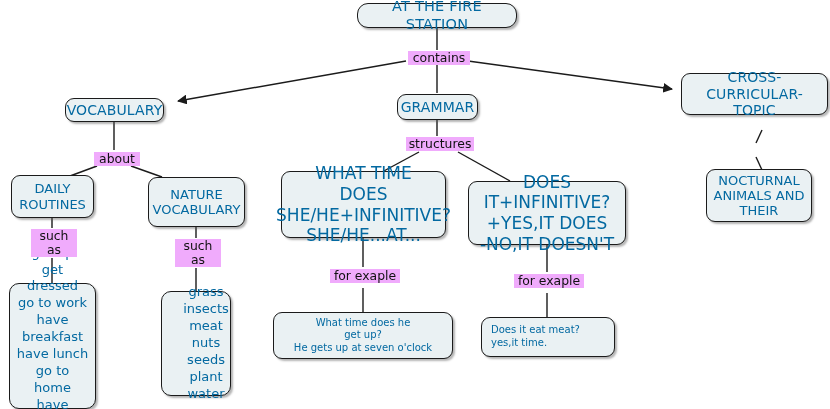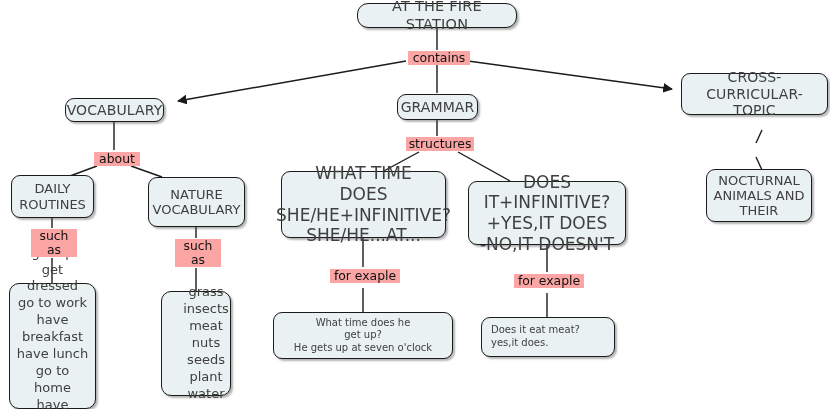--- a/index.html
+++ b/index.html
@@ -31,21 +31,21 @@
     position: absolute;
     box-sizing: border-box;
     background: #eaf1f3;
     border: 1.6px solid #1b1b1b;
     border-radius: 9px;
     box-shadow: 2px 2px 2px rgba(90,90,90,0.45);
     display: flex;
     align-items: center;
     justify-content: center;
     text-align: center;
-    color: #404040;
+    color: #0369a1;
     line-height: 1.18;
     white-space: pre-line;
     padding: 2px 6px;
     z-index: 2;
   }
   .node.title {
     font-size: 14.5px;
     letter-spacing: 0.2px;
     border-radius: 11px;
   }
@@ -72,21 +72,21 @@
   }
   .node.example.left-al {
     justify-content: flex-start;
     text-align: left;
     padding-left: 9px;
   }
   .link-label {
     position: absolute;
     font-size: 12.4px;
     color: #111111;
-    background: #fca5a5;
+    background: #f0abfc;
     text-align: center;
     line-height: 1.14;
     white-space: pre-line;
     z-index: 3;
     padding: 0 2px;
   }
 </style>
 </head>
 <body>
 
@@ -192,20 +192,20 @@
 
   <div class="link-label" style="left:330px; top:269px; width:66px;">for exaple</div>
 
   <div class="link-label" style="left:514px; top:274px; width:66px;">for exaple</div>
 
   <div class="node example" style="left:273px; top:312px; width:180px; height:47px;">What time does he
 get up?
 He gets up at seven o'clock</div>
 
   <div class="node example left-al" style="left:481px; top:317px; width:134px; height:40px;">Does it eat meat?
-yes,it does.</div>
+yes,it time.</div>
 
 
   <div class="node lvl3" style="left:706px; top:169px; width:106px; height:53px;">NOCTURNAL
 ANIMALS AND
 THEIR</div>
 
 </div>
 
 </body></html>

